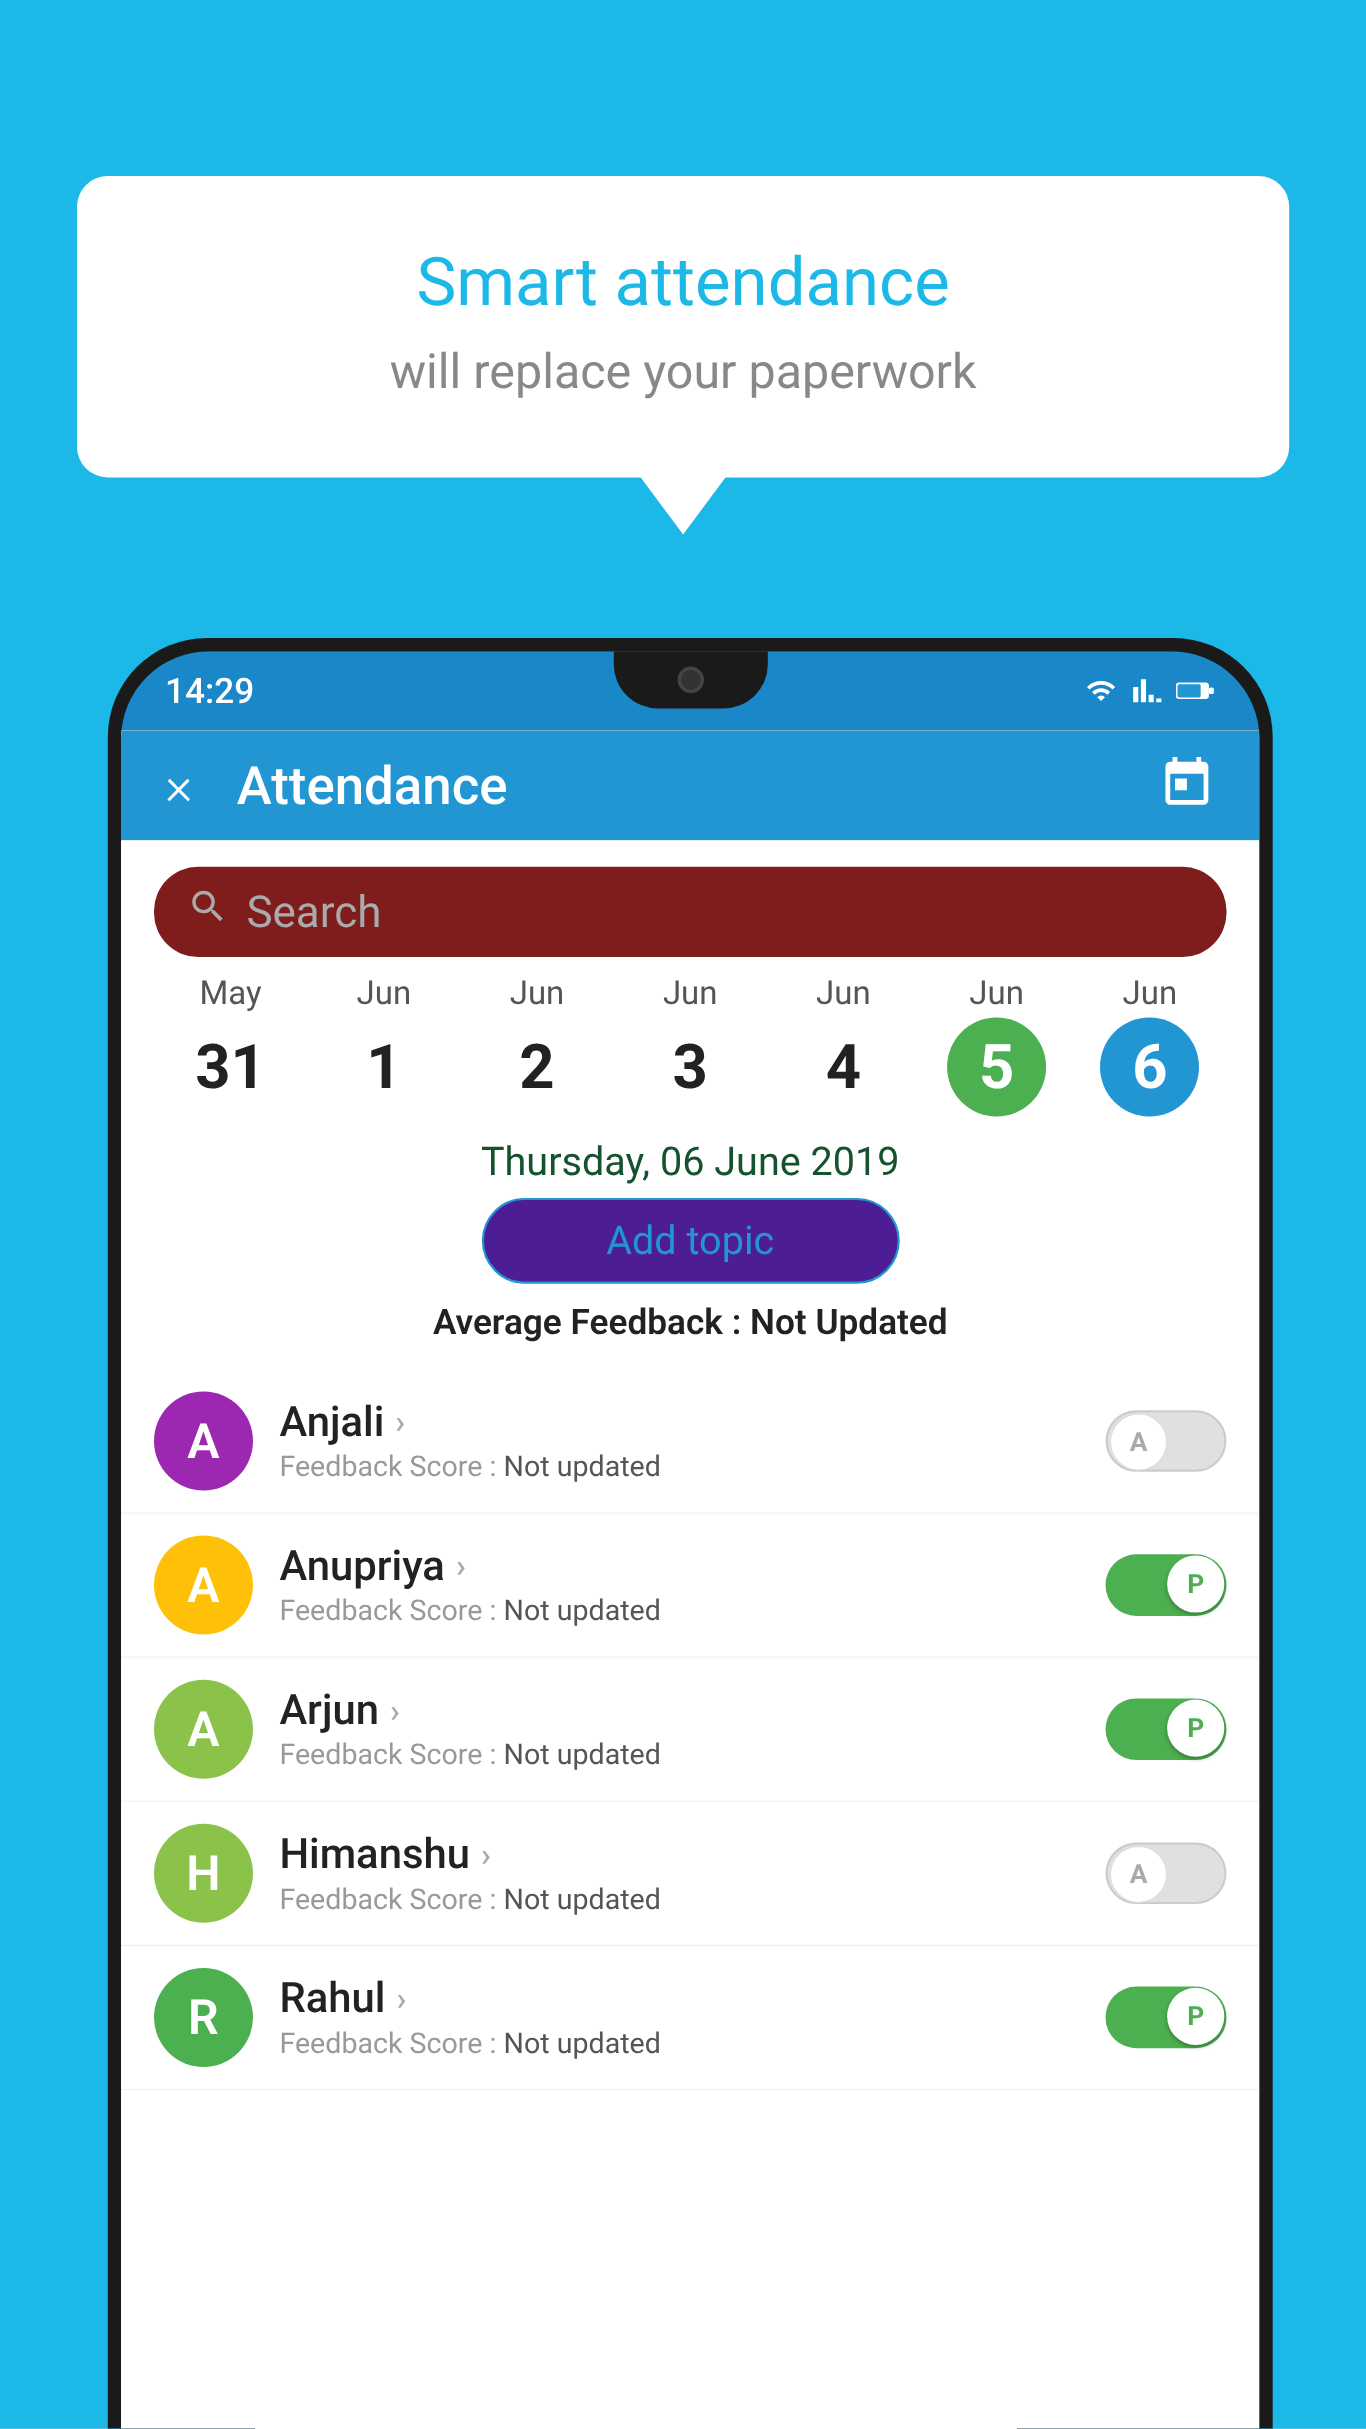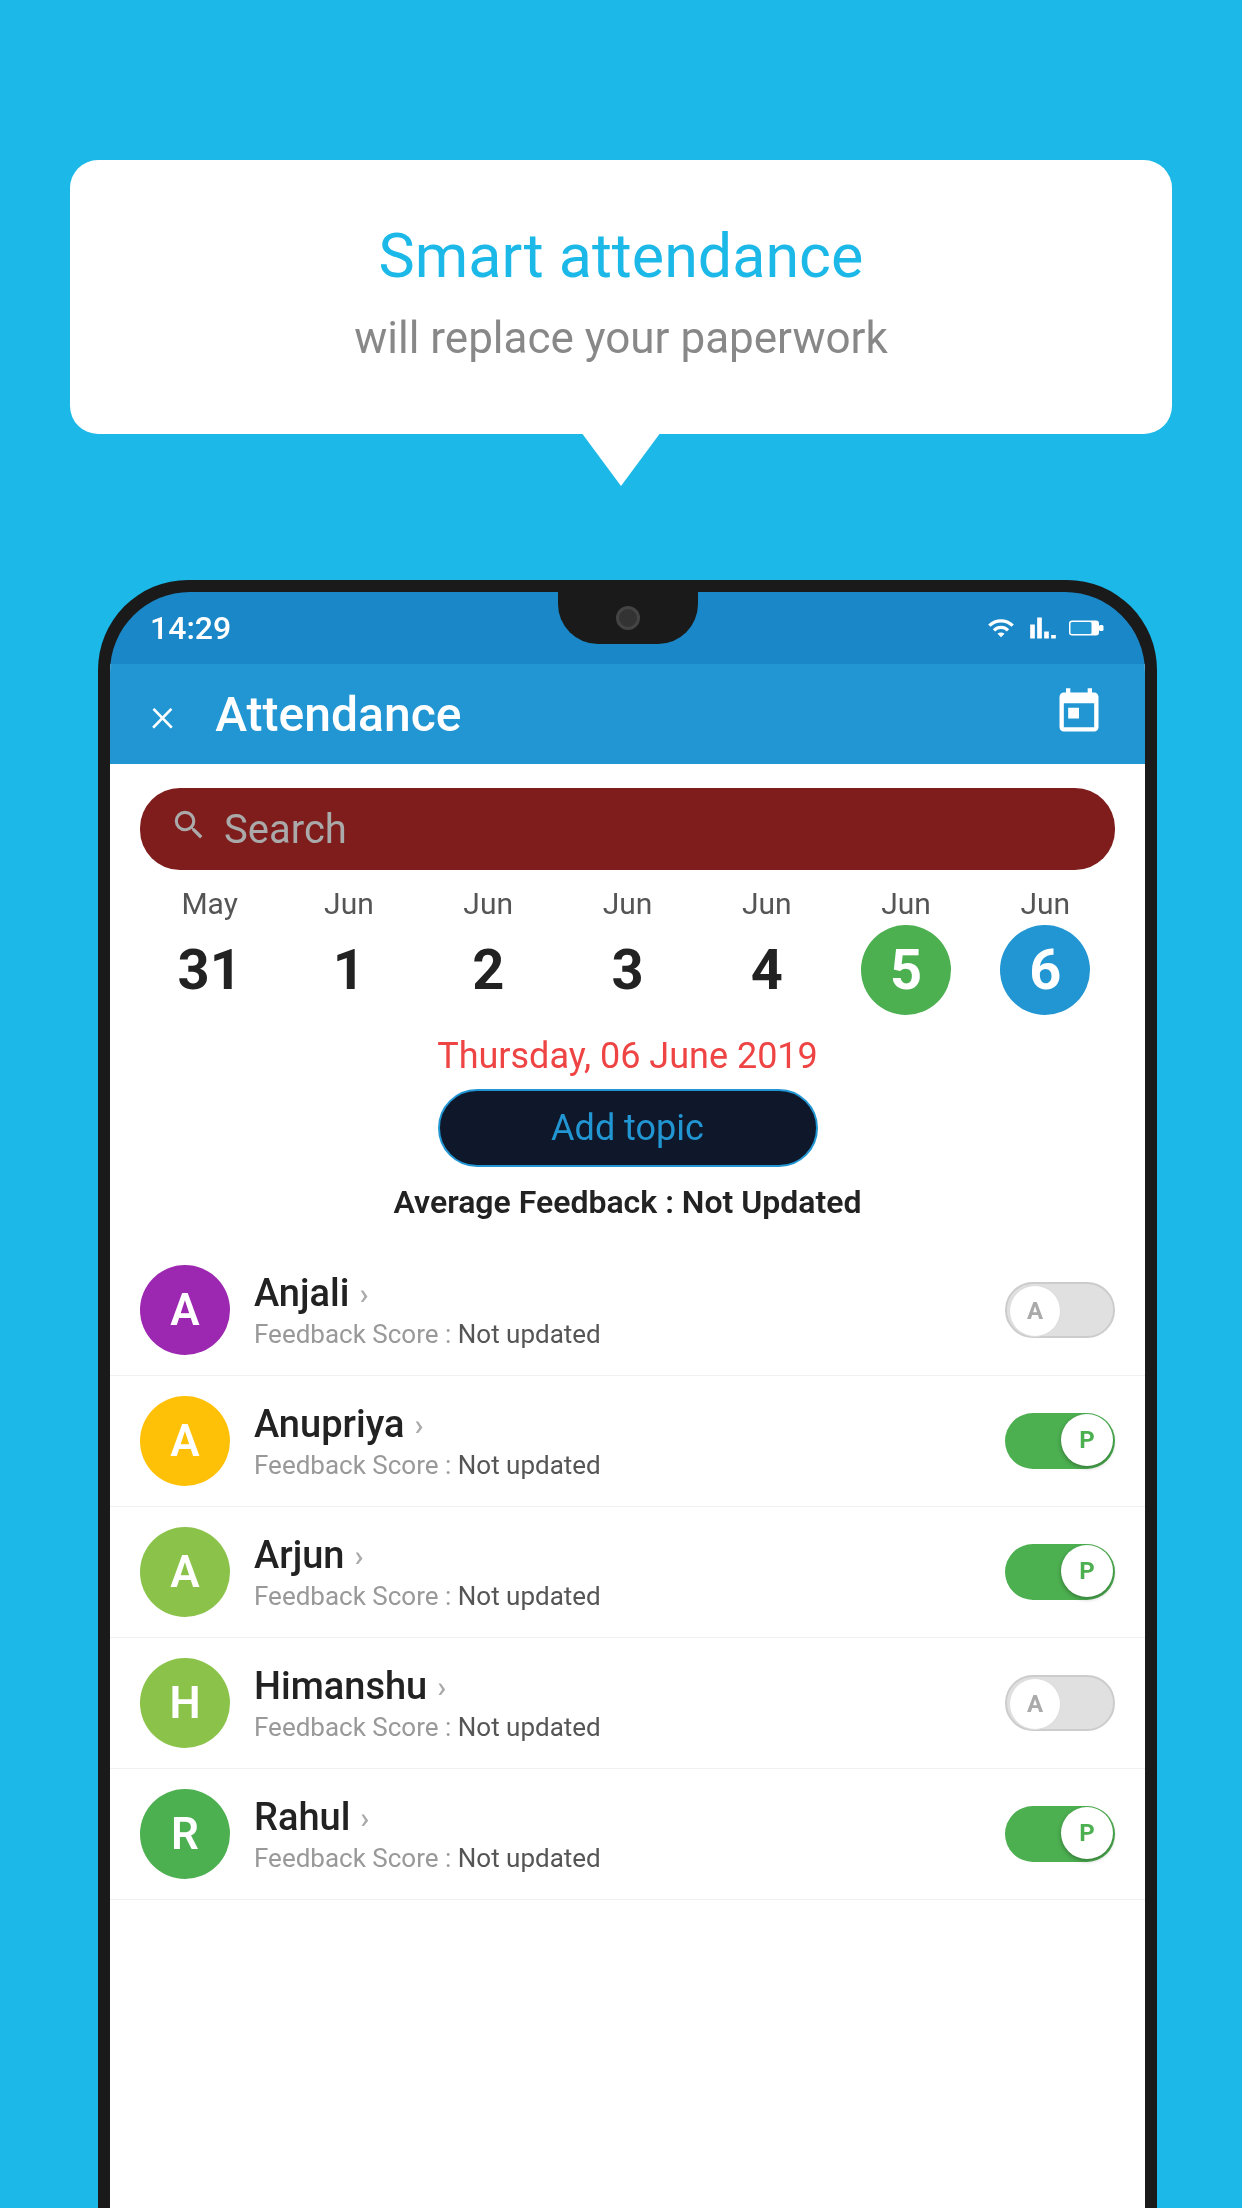--- a/index.html
+++ b/index.html
@@ -203,31 +203,31 @@
     }
     .cal-day.selected {
       background: #2196d3;
       color: white;
     }
 
     
     .date-heading {
       text-align: center;
       font-size: 36px;
-      color: #ef4444;
+      color: #14532d;
       margin: 20px 0 12px;
       font-weight: 400;
     }
 
     
     .add-topic-btn {
       display: block;
       margin: 0 auto 16px;
       border: 2px solid #2196d3;
-      background: #0f172a;
+      background: #4c1d95;
       color: #2196d3;
       font-size: 36px;
       border-radius: 40px;
       padding: 16px 60px;
       cursor: pointer;
       width: 380px;
       text-align: center;
     }
 
     

